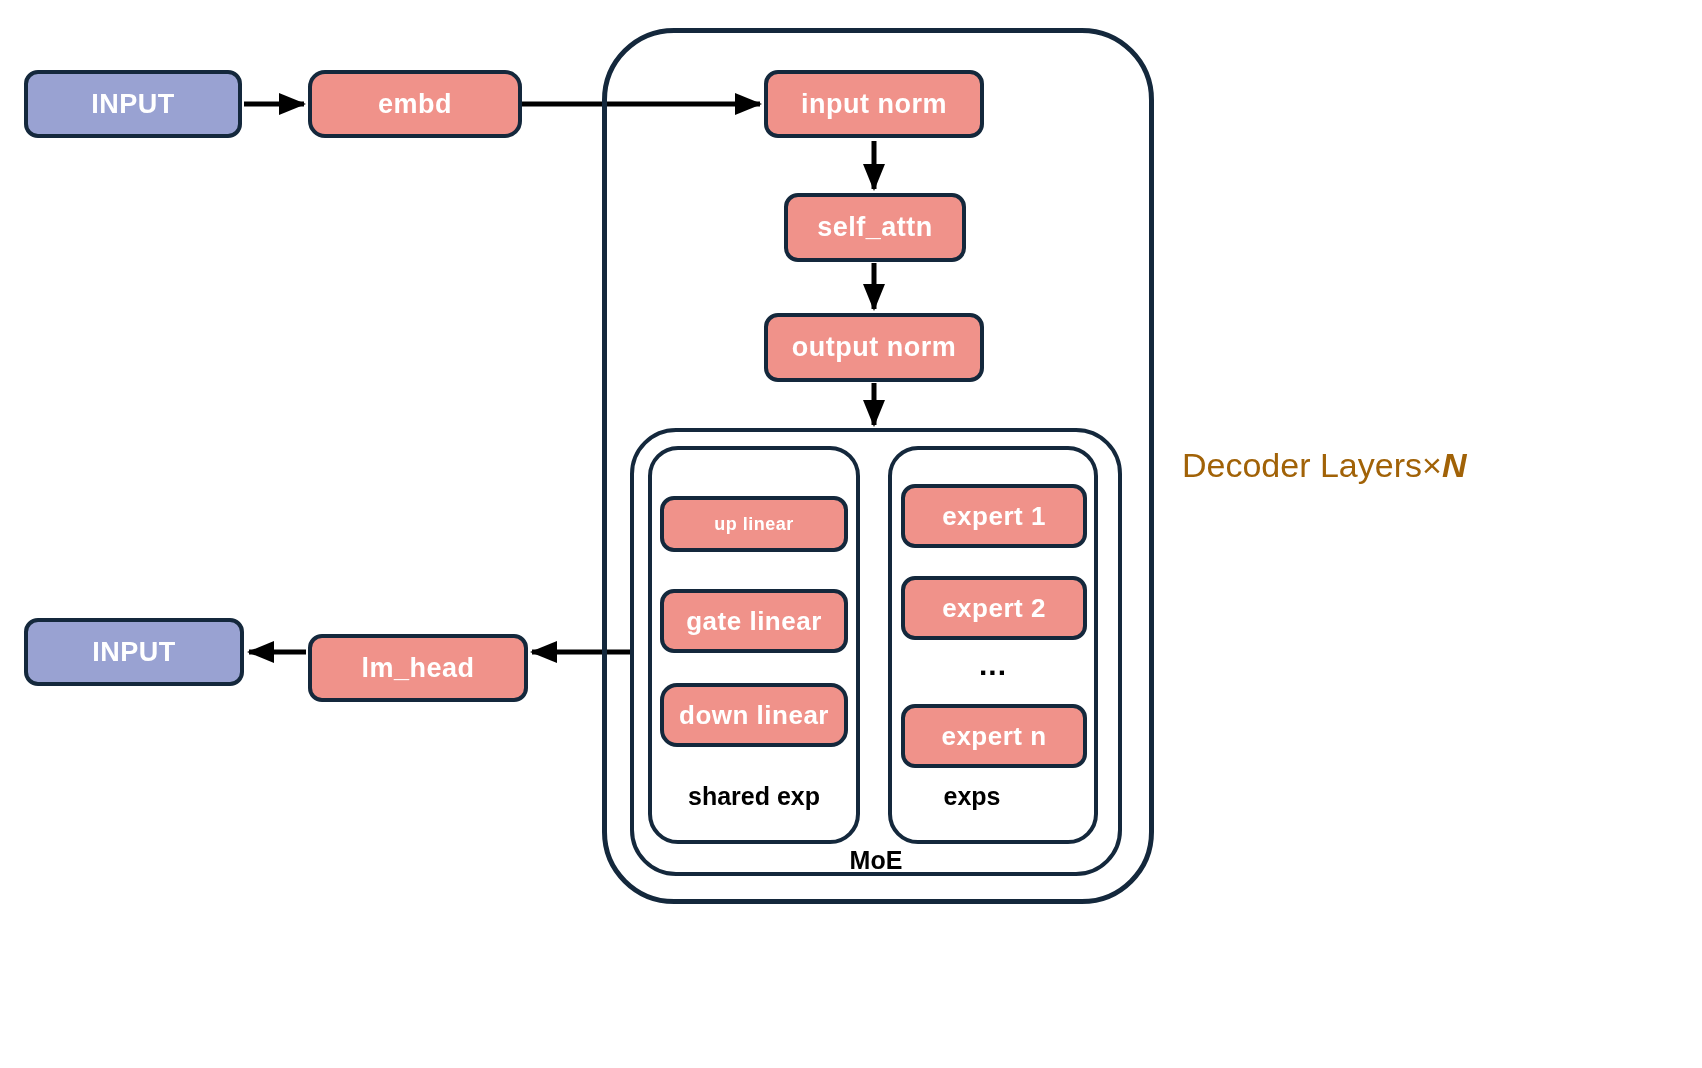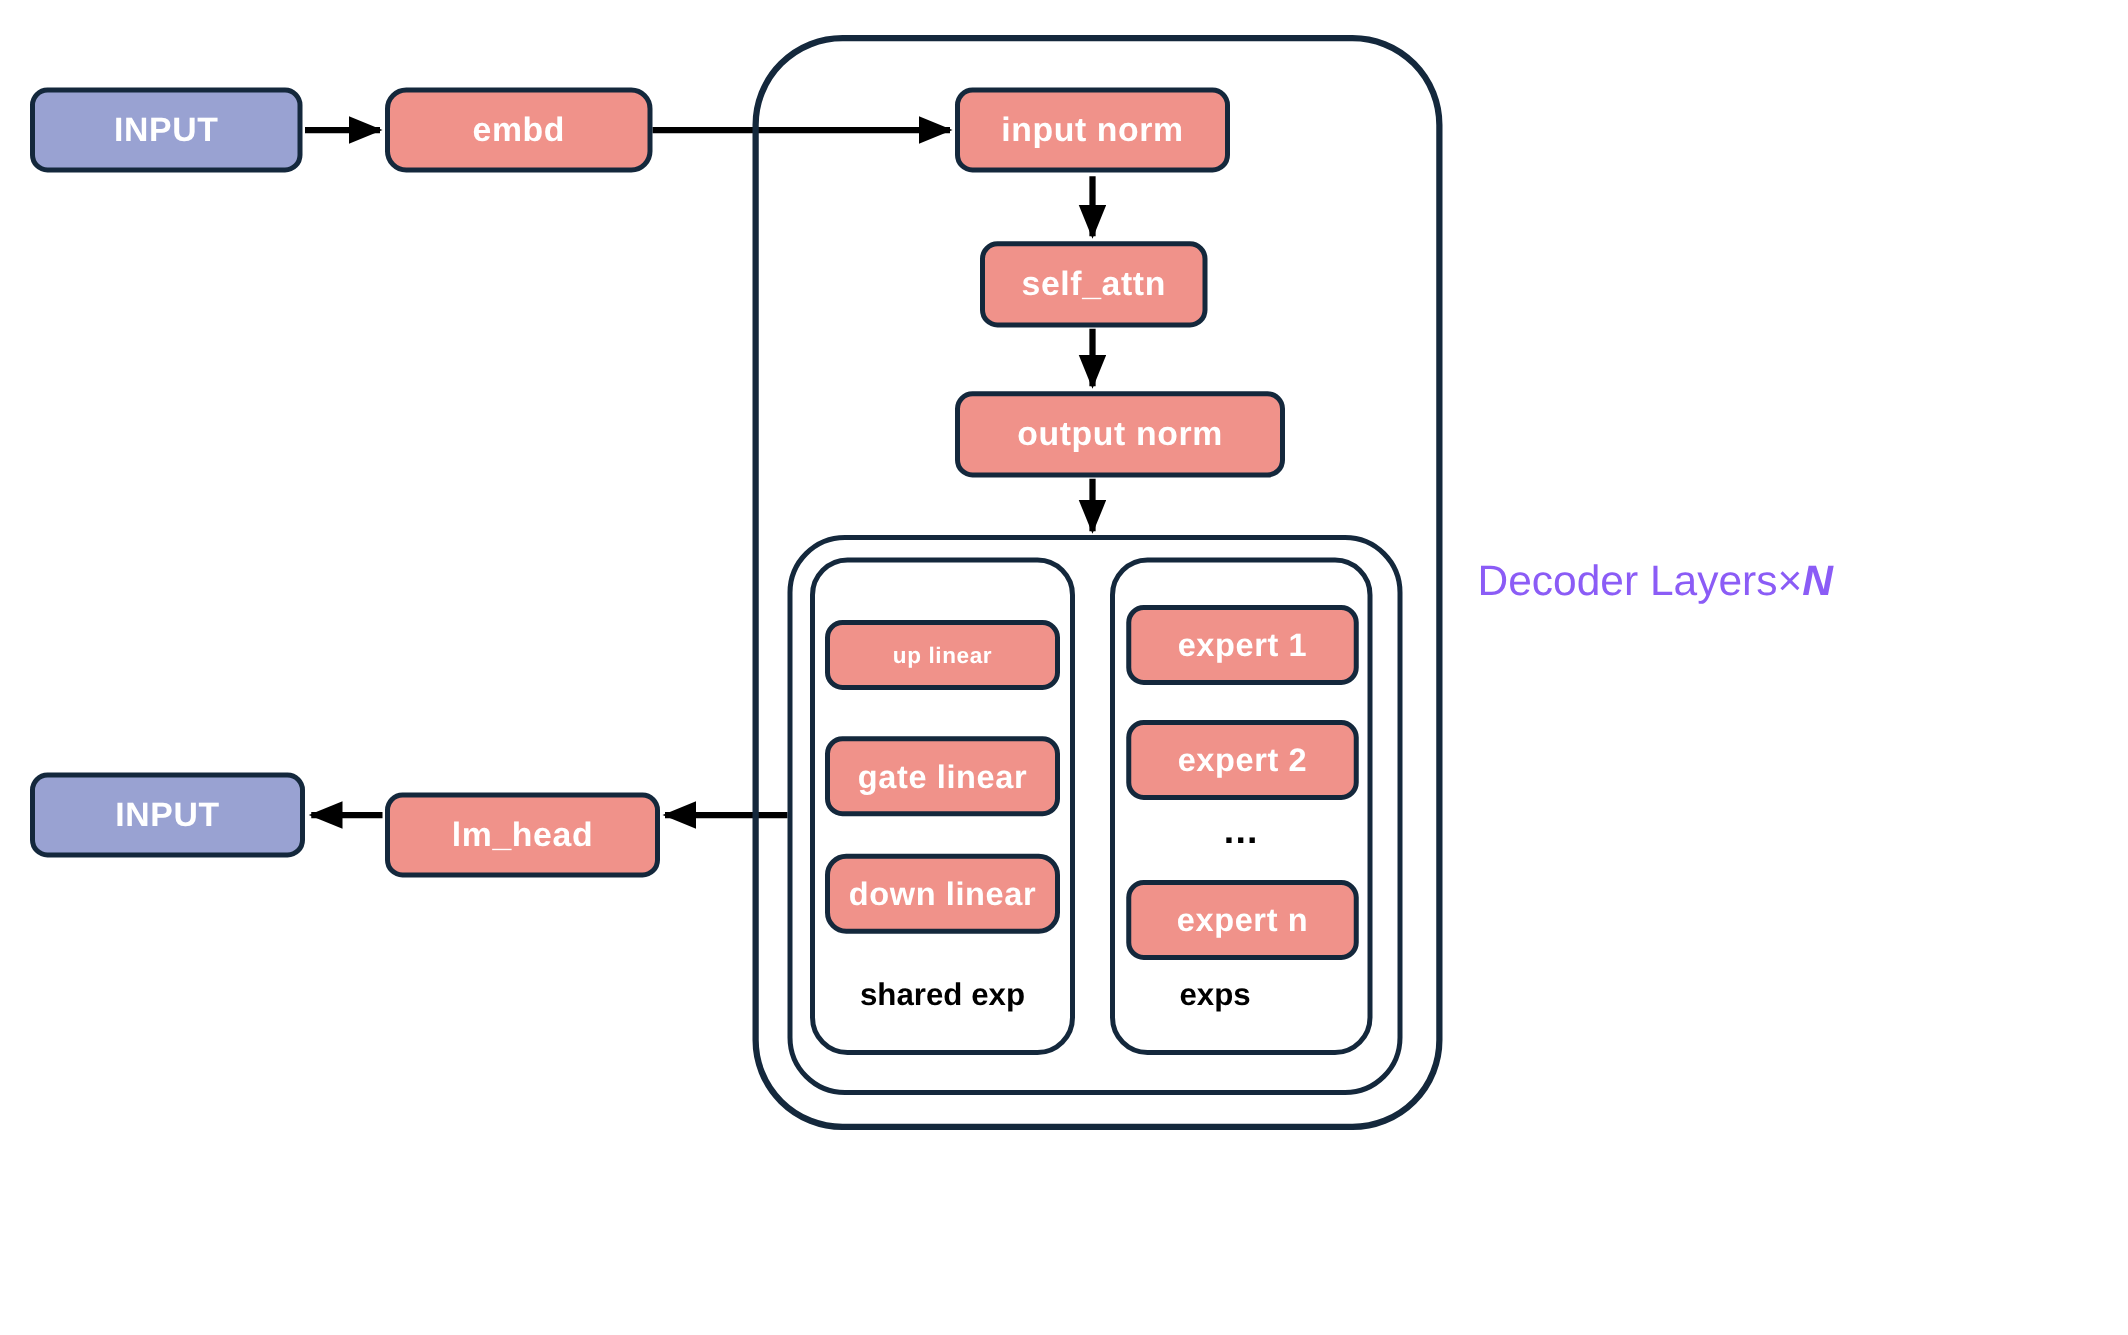--- a/index.html
+++ b/index.html
@@ -44,21 +44,21 @@
   }
   .ellipsis-label{
     position:absolute;
     color:#000000;
     font-size:30px;font-weight:700;
     text-align:center;
     letter-spacing:1px;
   }
   .decoder-caption{
     position:absolute;left:1182px;top:446px;
-    color:#8b5cf6;font-size:34px;font-weight:500;
+    color:#a16207;font-size:34px;font-weight:500;
     white-space:nowrap;
   }
   .decoder-caption .n-italic{font-style:italic;font-weight:700;}
 
   svg.arrows{position:absolute;left:0;top:0;width:1702px;height:1068px;pointer-events:none;}
   svg.arrows line{stroke:var(--arrow);stroke-width:5;}
 </style>
 </head>
 <body>
 
@@ -104,21 +104,21 @@
   </div>
 
   <div class="node salmon" style="left:764px;top:70px;width:220px;height:68px;">
     <span>input norm</span>
   </div>
 
   <div class="node salmon" style="left:784px;top:193px;width:182px;height:69px;">
     <span>self_attn</span>
   </div>
 
-  <div class="node salmon" style="left:764px;top:313px;width:264px;height:69px;">
+  <div class="node salmon" style="left:764px;top:313px;width:220px;height:69px;">
     <span>output norm</span>
   </div>
 
   <div class="node salmon" style="left:660px;top:496px;width:188px;height:56px;font-size:18px;">
     <span>up linear</span>
   </div>
 
   <div class="node salmon" style="left:660px;top:589px;width:188px;height:64px;font-size:26px;">
     <span>gate linear</span>
   </div>
@@ -138,18 +138,19 @@
   </div>
 
   <div class="ellipsis-label" style="left:888px;top:648px;width:210px;">...</div>
 
   <div class="node salmon" style="left:901px;top:704px;width:186px;height:64px;font-size:26px;">
     <span>expert n</span>
   </div>
 
   <div class="group-label" style="left:888px;top:782px;width:168px;">exps</div>
 
+  <div class="group-label" style="left:630px;top:846px;width:492px;">MoE</div>
 
   <div class="decoder-caption">
     <span>Decoder Layers×</span><span class="n-italic">N</span>
   </div>
 
 </div>
 
 </body></html>

